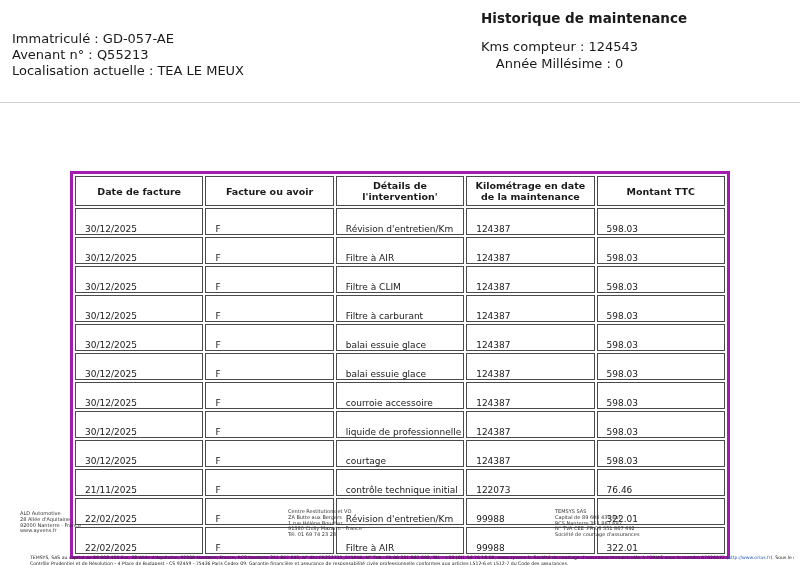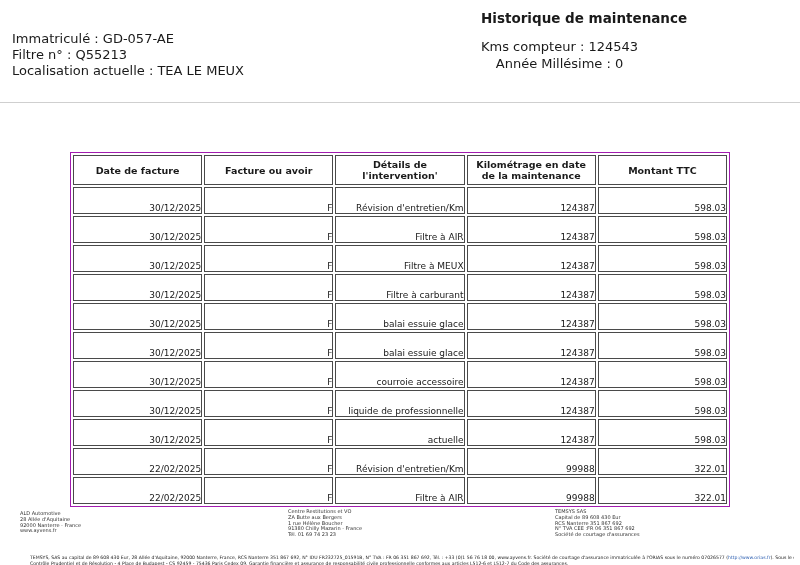--- a/index.html
+++ b/index.html
@@ -9,25 +9,25 @@
 
   
   .vehicle-block { position: absolute; left: 12px; top: 31px; font-size: 13px; line-height: 16px; }
   .title { position: absolute; left: 481px; top: 10px; font-size: 13.5px; font-weight: bold; text-align: right; }
   .meta-block { position: absolute; left: 481px; top: 39px; font-size: 13px; line-height: 16.5px; text-align: center; }
   .rule { position: absolute; left: 0; top: 102px; width: 800px; height: 1px; background: #cfcfcf; }
 
   
   .tbl-wrap { position: absolute; left: 70px; top: 152px; width: 660px; }
   table { width: 660px; border-collapse: separate; border-spacing: 2px;
-          border: 1px solid #a21caf; table-layout: fixed; }
+          border: 3px solid #a21caf; table-layout: fixed; margin-top: 19px; }
   th, td { border: 1px solid #4a4a4a; overflow: hidden; }
   th { height: 30px; font-size: 9.5px; font-weight: bold; text-align: center;
        vertical-align: middle; padding: 1px 4px; line-height: 11px; }
-  td { height: 21px; font-size: 9px; text-align: right; vertical-align: middle;
+  td { height: 21px; font-size: 9px; text-align: left; vertical-align: middle;
        padding: 15px 0 0 9px; white-space: nowrap; }
 
   
   .foot { position: absolute; font-size: 5px; line-height: 5.8px; color: #333; }
   .foot-left   { left: 20px;  top: 511px; }
   .foot-center { left: 288px; top: 509px; }
   .foot-right  { left: 555px; top: 509px; }
 
   
   .legal { position: absolute; left: 30px; right: 6px; font-size: 4.6px; line-height: 5px;
@@ -36,21 +36,21 @@
   .legal-2 { top: 560.5px; }
   .link { color: #2a5db0; text-decoration: underline; cursor: pointer; }
 </style>
 </head>
 <body>
 
 <div class="page">
 
   <div class="vehicle-block">
       <div>Immatriculé : GD-057-AE</div>
-      <div>Filtre n° : Q55213</div>
+      <div>Avenant n° : Q55213</div>
       <div>Localisation actuelle : TEA LE MEUX</div>
     </div>
 
   <div class="title">Historique de maintenance</div>
 
   <div class="meta-block">
       <div>Kms compteur : 124543</div>
       <div>Année Millésime : 0</div>
     </div>
 
@@ -85,21 +85,21 @@
           <tr>
             <td>30/12/2025</td>
             <td>F</td>
             <td>Filtre à  AIR</td>
             <td>124387</td>
             <td>598.03</td>
           </tr>
           <tr>
             <td>30/12/2025</td>
             <td>F</td>
-            <td>Filtre à  MEUX</td>
+            <td>Filtre à  CLIM</td>
             <td>124387</td>
             <td>598.03</td>
           </tr>
           <tr>
             <td>30/12/2025</td>
             <td>F</td>
             <td>Filtre à  carburant</td>
             <td>124387</td>
             <td>598.03</td>
           </tr>
@@ -127,23 +127,30 @@
           <tr>
             <td>30/12/2025</td>
             <td>F</td>
             <td>liquide de professionnelle</td>
             <td>124387</td>
             <td>598.03</td>
           </tr>
           <tr>
             <td>30/12/2025</td>
             <td>F</td>
-            <td>actuelle</td>
+            <td>courtage</td>
             <td>124387</td>
             <td>598.03</td>
+          </tr>
+          <tr>
+            <td>21/11/2025</td>
+            <td>F</td>
+            <td>contrôle technique initial</td>
+            <td>122073</td>
+            <td>76.46</td>
           </tr>
           <tr>
             <td>22/02/2025</td>
             <td>F</td>
             <td>Révision d'entretien/Km</td>
             <td>99988</td>
             <td>322.01</td>
           </tr>
           <tr>
             <td>22/02/2025</td>

